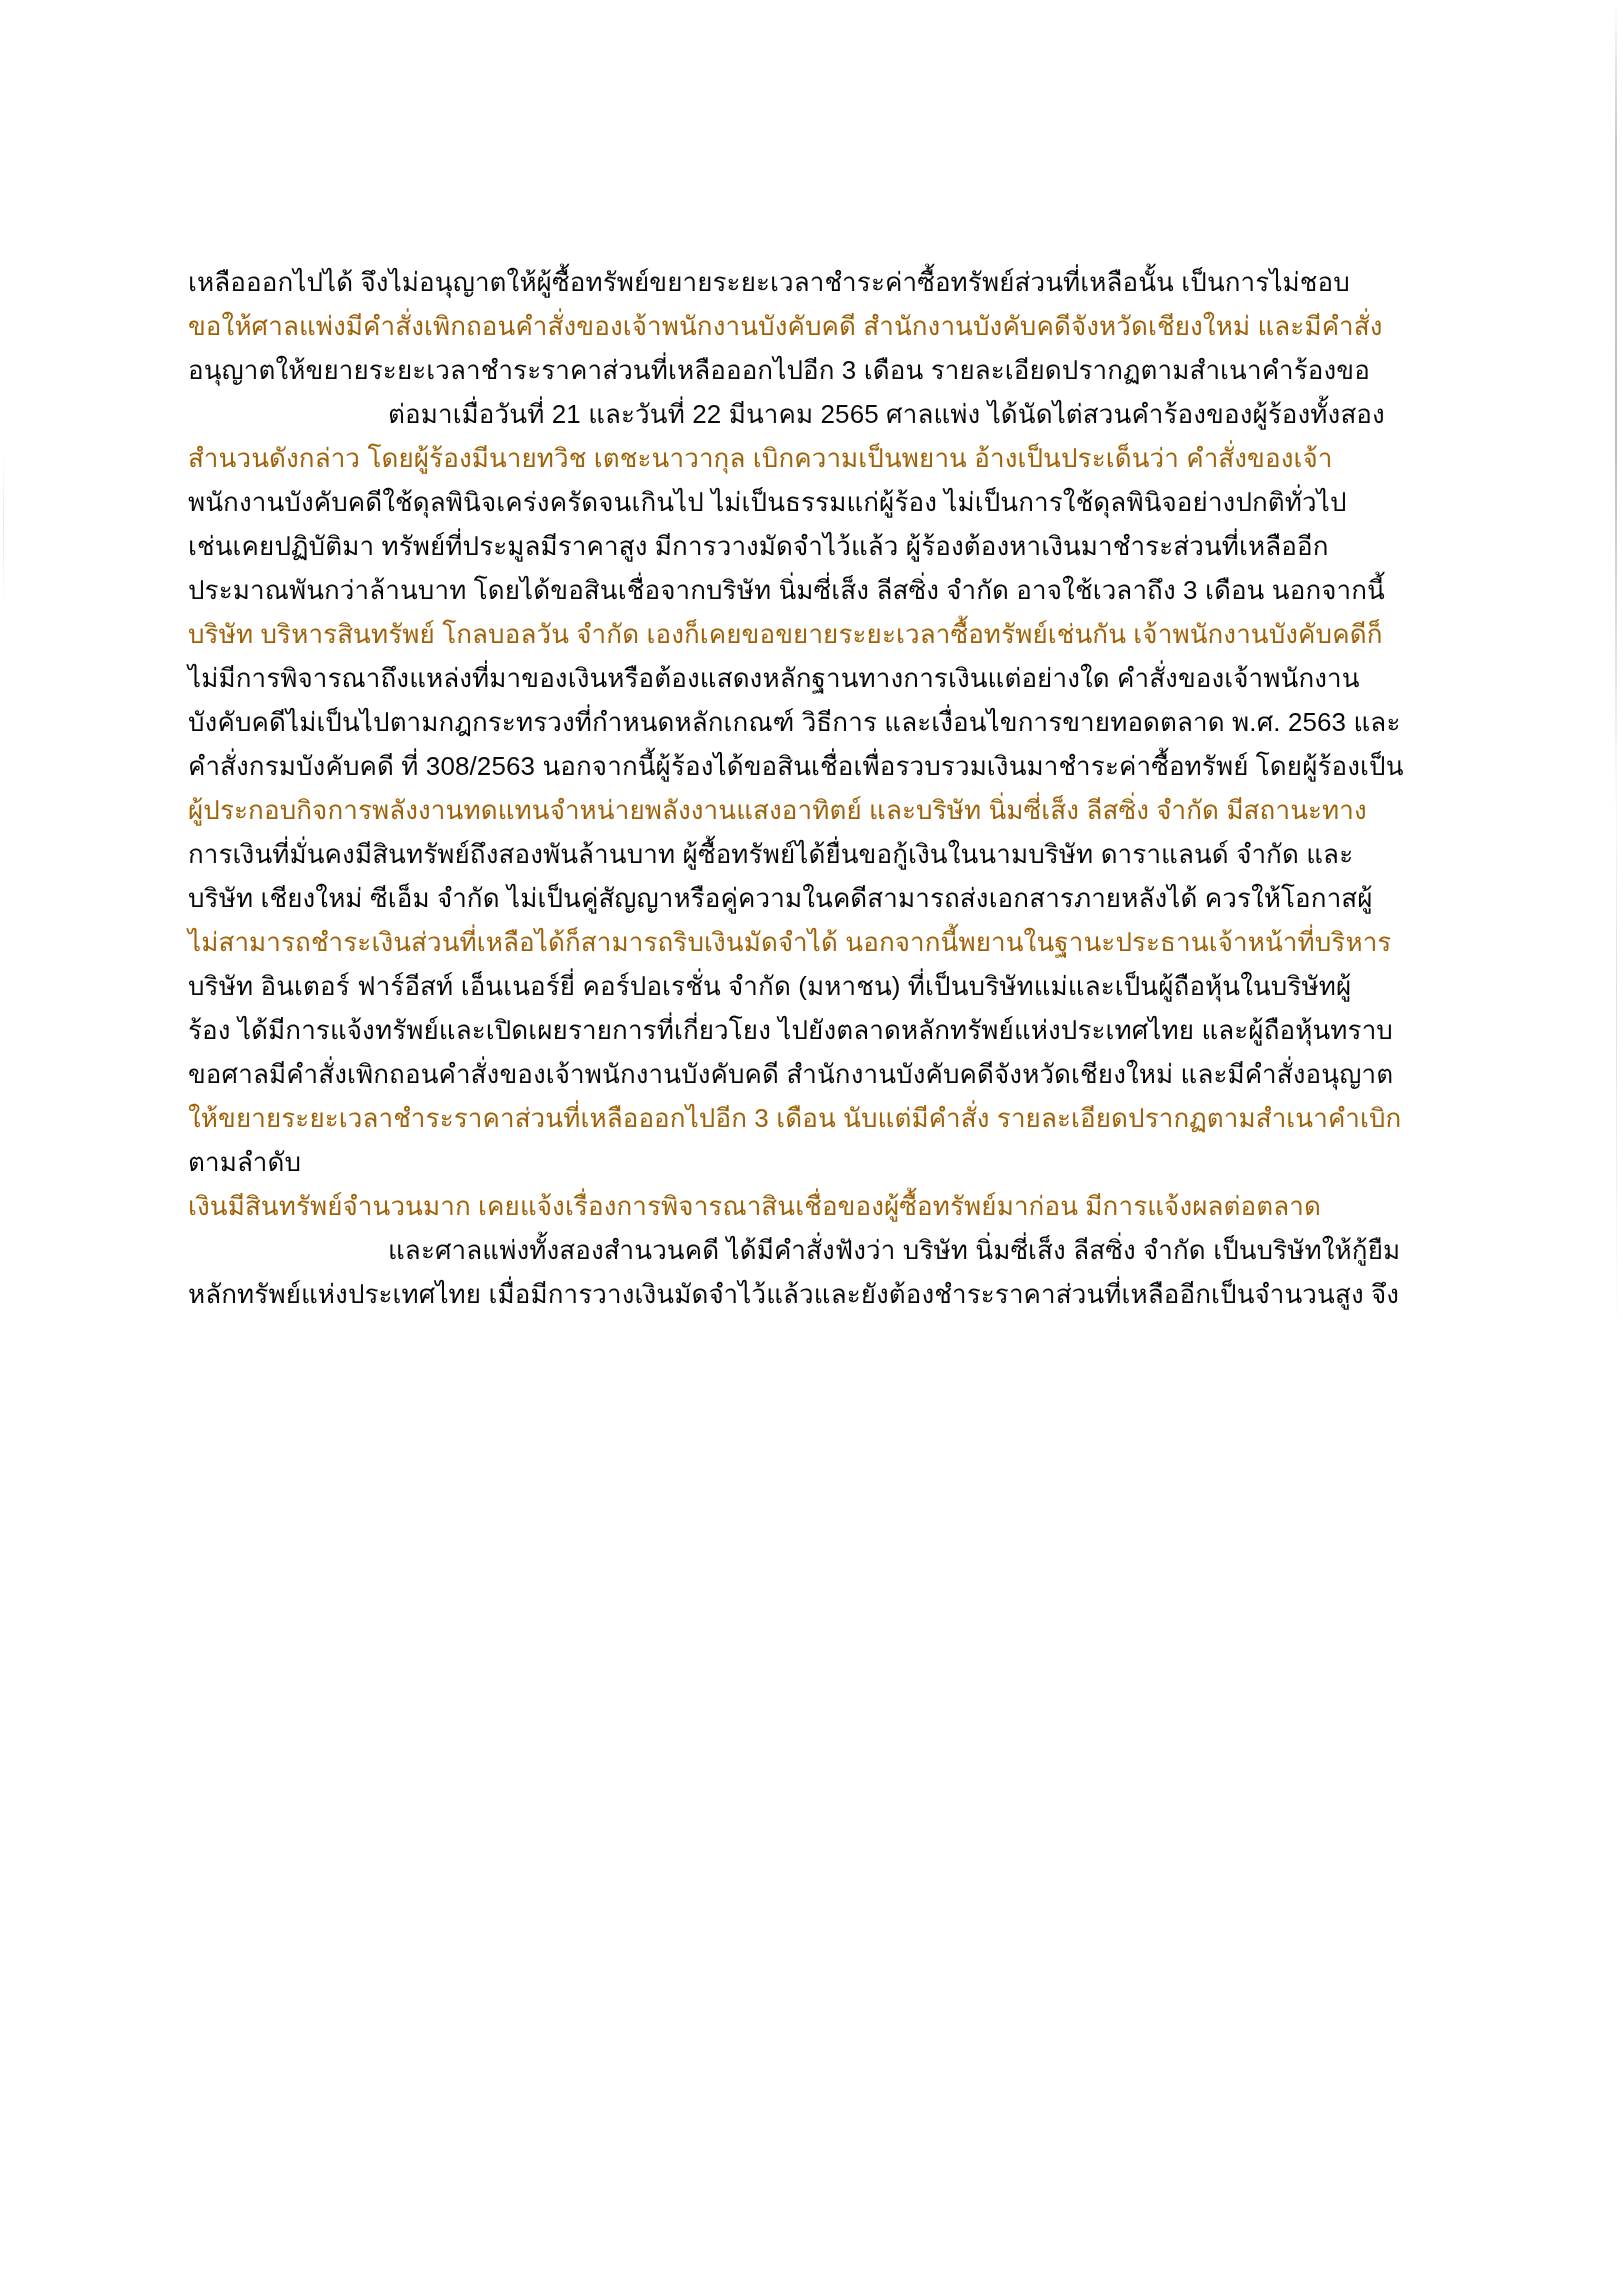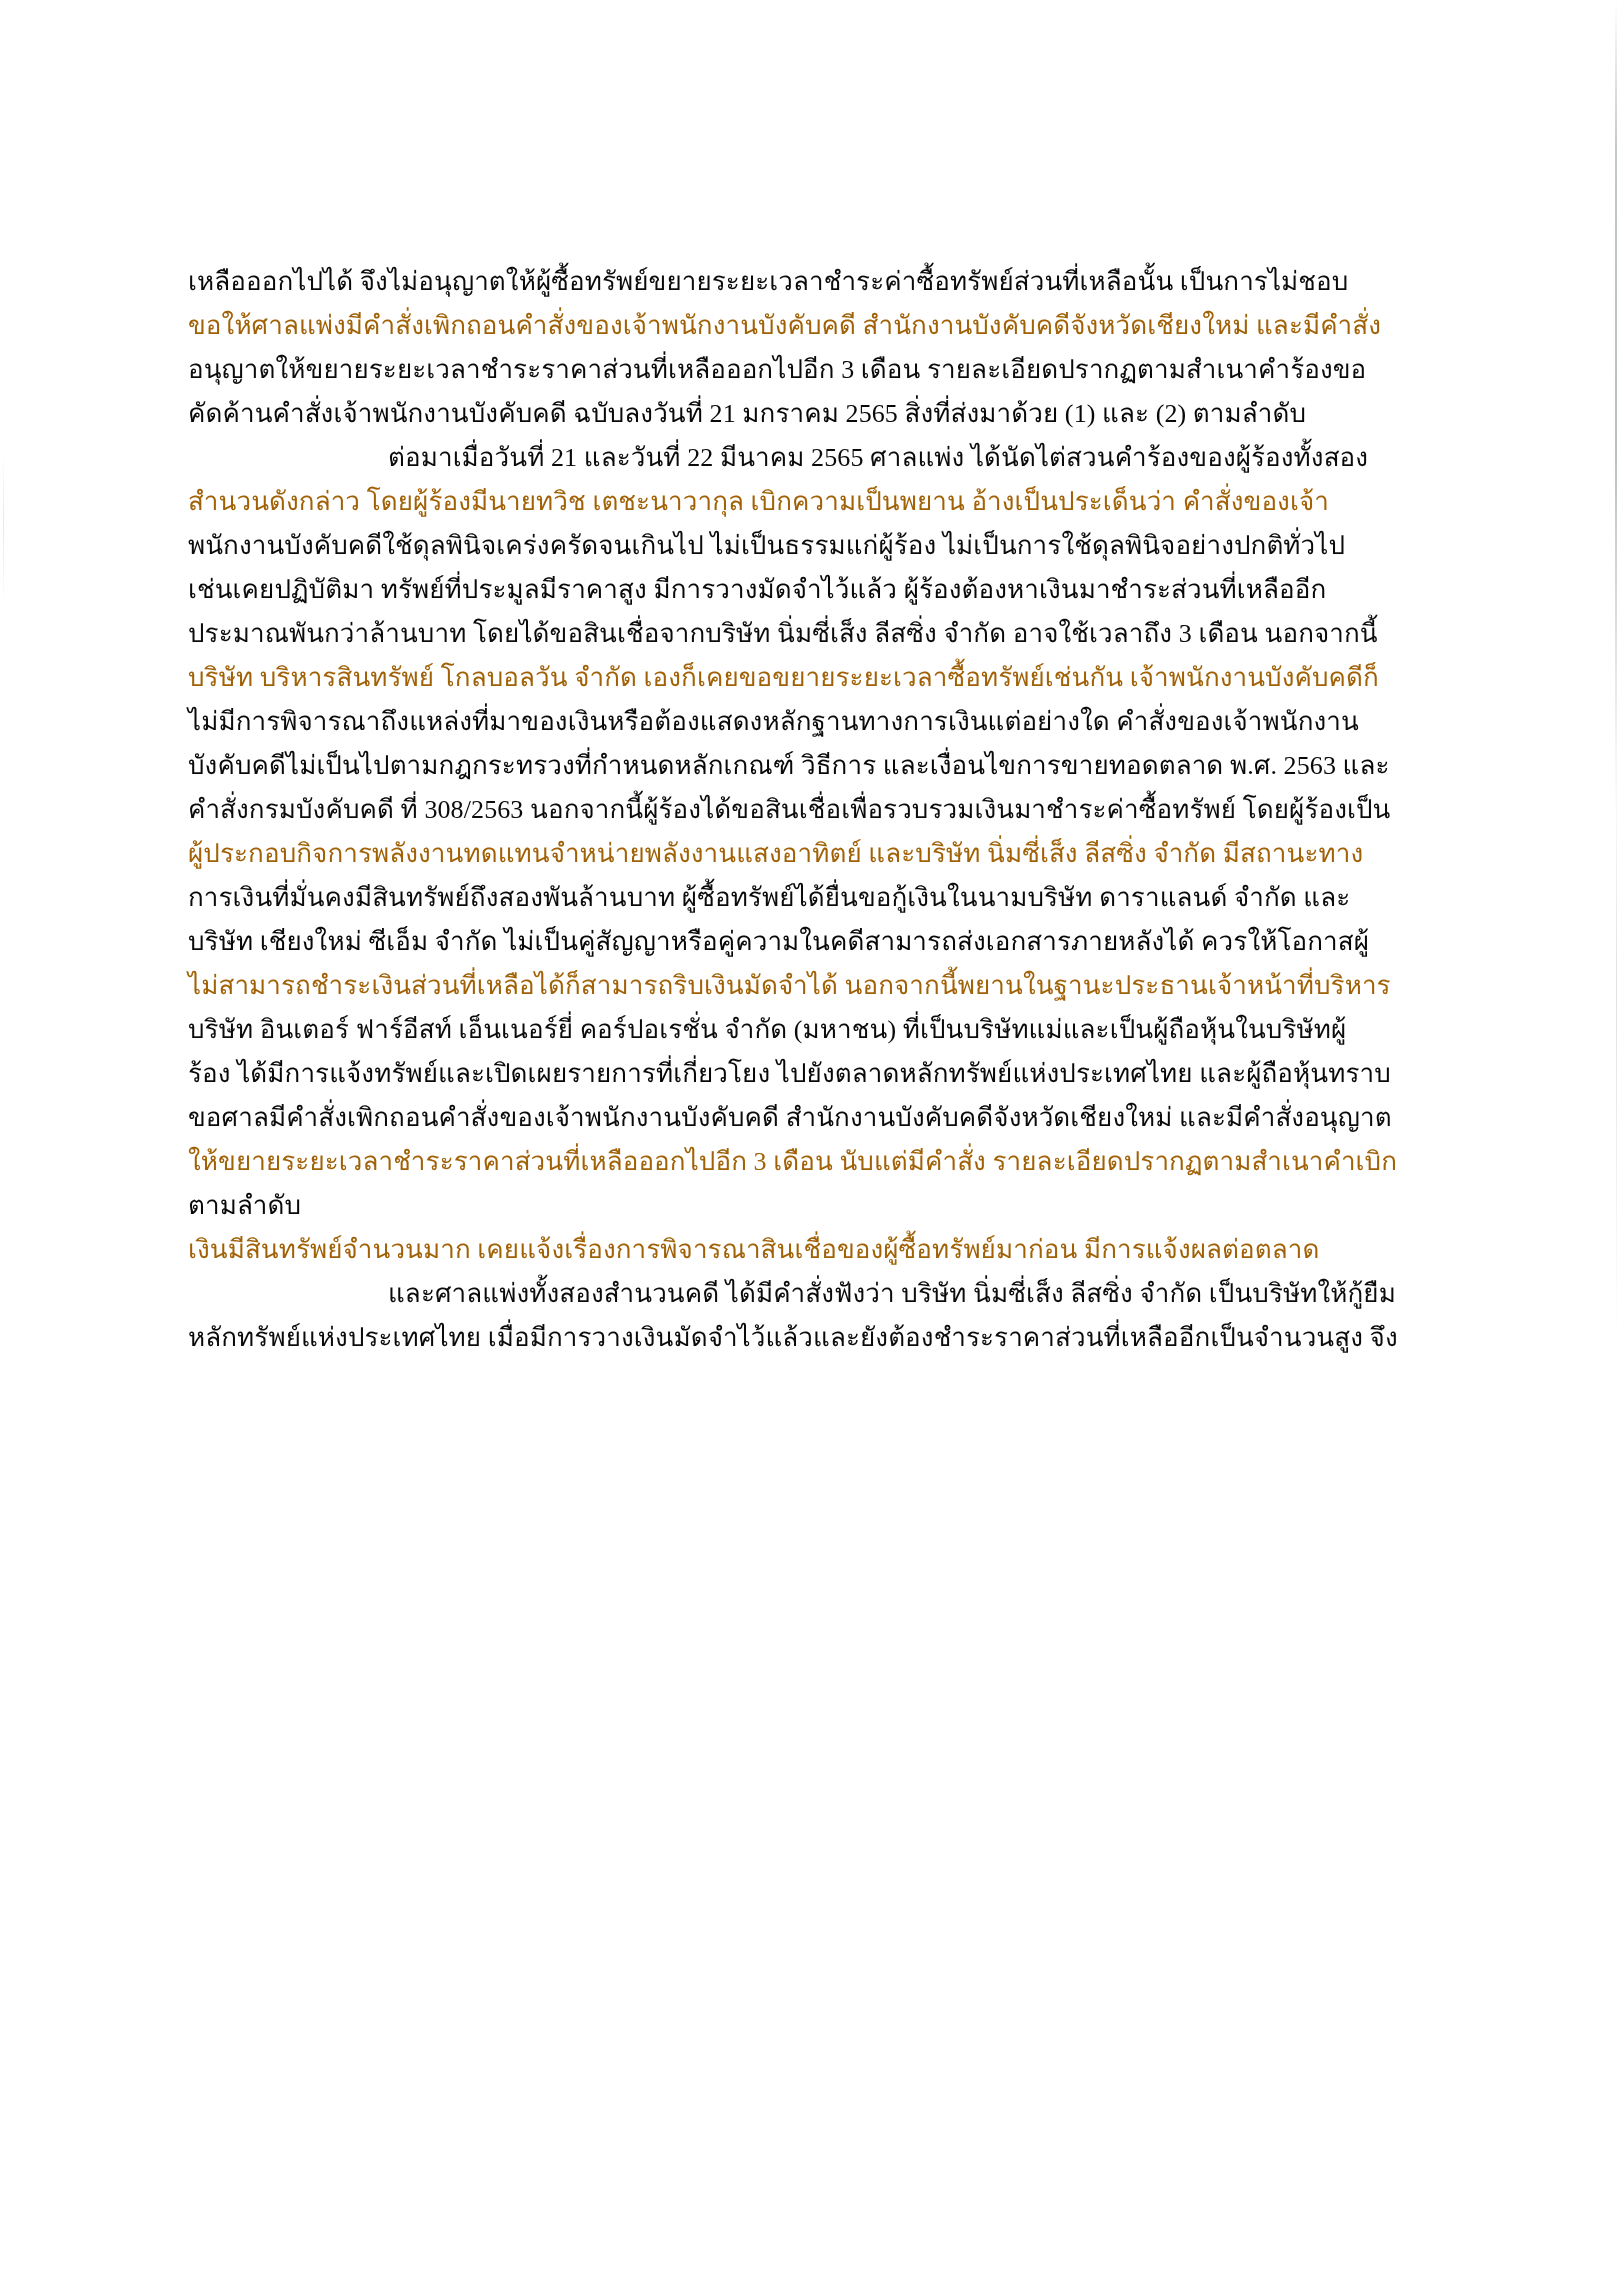--- a/index.html
+++ b/index.html
@@ -61,21 +61,21 @@
     left: 188px;
     top: 260px;
     width: 1247px;
   }
 
   .para {
     margin: 0;
   }
 
   .line {
-    font-family: Liberation Serif, serif;
+    font-family: Liberation Sans, sans-serif;
     font-size: 26px;
     line-height: 44px;
     color: #0c0c0c;
     white-space: pre;
     letter-spacing: 0.1px;
     font-weight: 400;
     -webkit-font-smoothing: antialiased;
   }
 
   
@@ -97,21 +97,20 @@
   <div class="scan-edge-right"></div>
   <div class="scan-edge-right2"></div>
   <div class="scan-edge-left"></div>
 
   <div class="doc-body">
 
     <div class="para">
       <div class="line ink-a">เหลือออกไปได้ จึงไม่อนุญาตให้ผู้ซื้อทรัพย์ขยายระยะเวลาชำระค่าซื้อทรัพย์ส่วนที่เหลือนั้น เป็นการไม่ชอบ</div>
       <div class="line ink-b">ขอให้ศาลแพ่งมีคำสั่งเพิกถอนคำสั่งของเจ้าพนักงานบังคับคดี สำนักงานบังคับคดีจังหวัดเชียงใหม่ และมีคำสั่ง</div>
       <div class="line ink-a">อนุญาตให้ขยายระยะเวลาชำระราคาส่วนที่เหลือออกไปอีก 3 เดือน รายละเอียดปรากฏตามสำเนาคำร้องขอ</div>
-      <div class="line ink-c">คัดค้านคำสั่งเจ้าพนักงานบังคับคดี ฉบับลงวันที่ 21 มกราคม 2565 สิ่งที่ส่งมาด้วย (1) และ (2) ตามลำดับ</div>
     </div>
 
     <div class="para">
       <div class="line indent ink-a">ต่อมาเมื่อวันที่ 21 และวันที่ 22 มีนาคม 2565 ศาลแพ่ง ได้นัดไต่สวนคำร้องของผู้ร้องทั้งสอง</div>
       <div class="line ink-b">สำนวนดังกล่าว โดยผู้ร้องมีนายทวิช เตชะนาวากุล เบิกความเป็นพยาน อ้างเป็นประเด็นว่า คำสั่งของเจ้า</div>
       <div class="line ink-a">พนักงานบังคับคดีใช้ดุลพินิจเคร่งครัดจนเกินไป ไม่เป็นธรรมแก่ผู้ร้อง ไม่เป็นการใช้ดุลพินิจอย่างปกติทั่วไป</div>
       <div class="line ink-c">เช่นเคยปฏิบัติมา ทรัพย์ที่ประมูลมีราคาสูง มีการวางมัดจำไว้แล้ว ผู้ร้องต้องหาเงินมาชำระส่วนที่เหลืออีก</div>
       <div class="line ink-a">ประมาณพันกว่าล้านบาท โดยได้ขอสินเชื่อจากบริษัท นิ่มซี่เส็ง ลีสซิ่ง จำกัด อาจใช้เวลาถึง 3 เดือน นอกจากนี้</div>
       <div class="line ink-b">บริษัท บริหารสินทรัพย์ โกลบอลวัน จำกัด เองก็เคยขอขยายระยะเวลาซื้อทรัพย์เช่นกัน เจ้าพนักงานบังคับคดีก็</div>
       <div class="line ink-a">ไม่มีการพิจารณาถึงแหล่งที่มาของเงินหรือต้องแสดงหลักฐานทางการเงินแต่อย่างใด คำสั่งของเจ้าพนักงาน</div>

